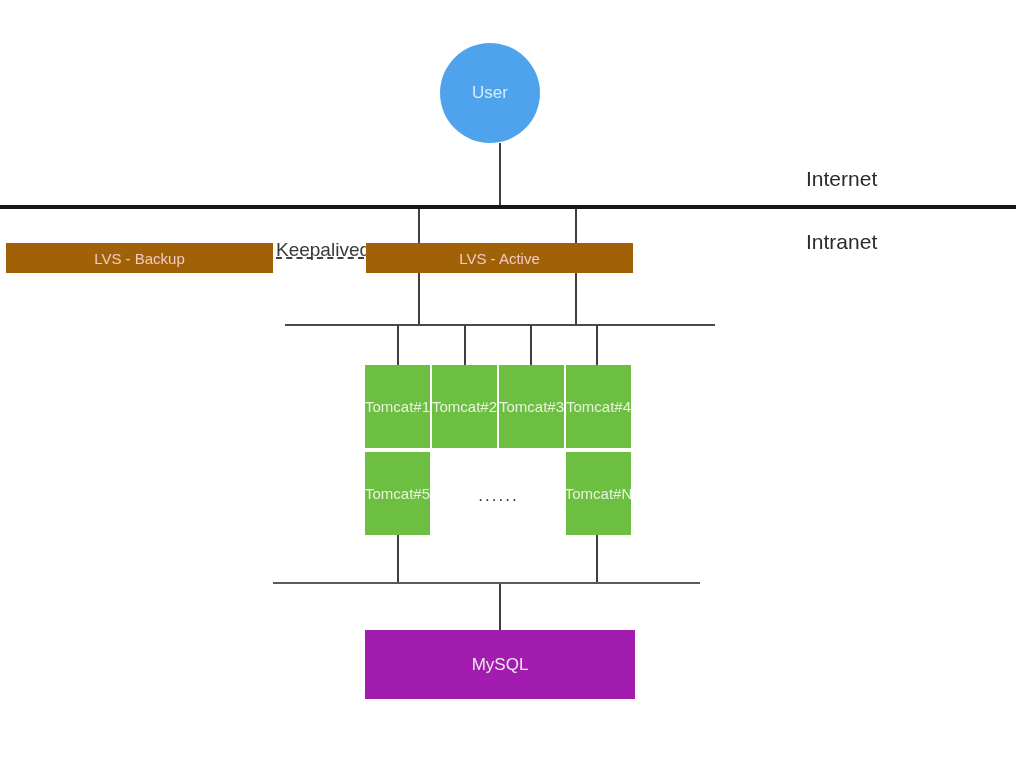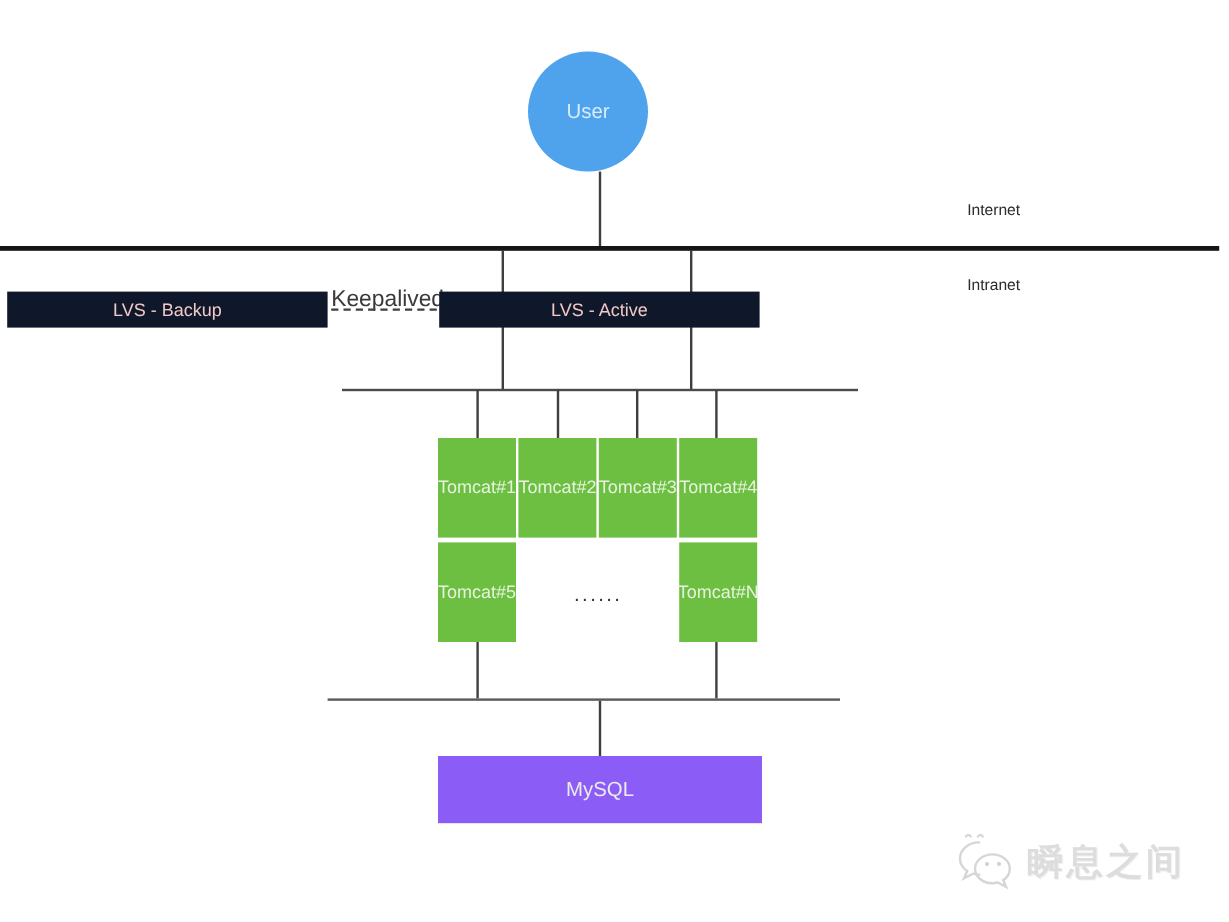--- a/index.html
+++ b/index.html
@@ -12,41 +12,41 @@
 
   
   .user-circle {
     position: absolute; left: 440px; top: 43px; width: 100px; height: 100px;
     background: #4fa3ec; border-radius: 50%;
     display: flex; align-items: center; justify-content: center;
     color: #d9ecfd; font-size: 17px;
   }
   .lvs-box {
     position: absolute; top: 243px; height: 30px; width: 267px;
-    background: #0f172a; color: #f2c9c5; font-size: 15px;
+    background: #a16207; color: #f2c9c5; font-size: 15px;
     display: flex; align-items: center; justify-content: center;
     z-index: 3;
   }
   .lvs-backup { left: 6px; }
   .lvs-active { left: 366px; }
 
   .tomcat-box {
     position: absolute; width: 65px; height: 83px;
     background: #6cbf40; color: #e7f3de; font-size: 15px; line-height: 20px;
     display: flex; flex-direction: row; align-items: center; justify-content: center;
     text-align: center; z-index: 3;
   }
   .row1 { top: 365px; }
   .row2 { top: 452px; }
   .t1 { left: 365px; } .t2 { left: 432px; } .t3 { left: 499px; } .t4 { left: 566px; }
   .t5 { left: 365px; } .tn { left: 566px; }
 
   .mysql-box {
-    position: absolute; left: 365px; top: 630px; width: 270px; height: 56px;
-    background: #8b5cf6; color: #ebebeb; font-size: 17px;
+    position: absolute; left: 365px; top: 630px; width: 270px; height: 69px;
+    background: #a21caf; color: #ebebeb; font-size: 17px;
     display: flex; align-items: center; justify-content: center; z-index: 3;
   }
 
   
   .vline { position: absolute; width: 2px; background: #3f3f3f; z-index: 1; }
   .hline { position: absolute; height: 2px; background: #4a4a4a; z-index: 1; }
   .divider { position: absolute; left: 0; top: 205px; width: 1016px; height: 4px; background: #161616; z-index: 2; }
 
   .conn-user    { left: 499px; top: 143px; height: 63px; }
   .conn-lvs-a   { left: 418px; top: 209px; height: 116px; }
@@ -55,21 +55,21 @@
   .drop-t1      { left: 397px; top: 325px; height: 40px; }
   .drop-t2      { left: 464px; top: 325px; height: 40px; }
   .drop-t3      { left: 530px; top: 325px; height: 40px; }
   .drop-t4      { left: 596px; top: 325px; height: 40px; }
   .drop-t5      { left: 397px; top: 535px; height: 47px; }
   .drop-tn      { left: 596px; top: 535px; height: 47px; }
   .bus-bottom   { left: 273px; top: 582px; width: 427px; background: #5a5a5a; }
   .drop-mysql   { left: 499px; top: 584px; height: 46px; }
 
   
-  .zone-label { position: absolute; left: 806px; color: #2b2b2b; font-size: 13px; }
+  .zone-label { position: absolute; left: 806px; color: #2b2b2b; font-size: 21px; }
   .zone-internet { top: 167px; }
   .zone-intranet { top: 230px; }
 
   .keepalived-label {
     position: absolute; left: 276px; top: 239px; width: 88px;
     text-align: center; font-size: 19px; color: #3a3a3a;
   }
   .keepalived-dash {
     position: absolute; left: 276px; top: 257px; width: 88px; height: 0;
     border-top: 2px dashed #3f3f3f;
@@ -150,29 +150,14 @@
 
   <div class="vline drop-t5"></div>
   <div class="vline drop-tn"></div>
   <div class="hline bus-bottom"></div>
   <div class="vline drop-mysql"></div>
 
   <div class="mysql-box">
     <span>MySQL</span>
   </div>
 
-  <div class="watermark">
-    <svg class="watermark-icon" viewBox="0 0 62 60" xmlns="http://www.w3.org/2000/svg">
-      <g fill="none" stroke="#d6d6d6" stroke-width="2" stroke-linecap="round">
-        <path d="M26 14 c-9 0 -16 6 -16 13.5 c0 4.3 2.3 8 6 10.4 l-2.7 6.1 l7.6 -3.9 c1.6 0.5 3.3 0.9 5.1 0.9"></path>
-        <path d="M37 24 c8 0 14.5 5.4 14.5 12 c0 3.8 -2.1 7.2 -5.4 9.4 l2.3 5.6 l-6.9 -3.6 c-1.4 0.4 -3 0.6 -4.5 0.6 c-8 0 -14.5 -5.4 -14.5 -12 c0 -6.6 6.5 -12 14.5 -12 z"></path>
-        <path d="M15 9 q2 -2.5 4 0"></path>
-        <path d="M25 9 q2 -2.5 4 0"></path>
-      </g>
-      <g fill="#d0d0d0">
-        <circle cx="32.5" cy="32" r="1.7"></circle>
-        <circle cx="42.5" cy="32" r="1.7"></circle>
-      </g>
-    </svg>
-    <span class="watermark-text">瞬息之间</span>
-  </div>
 
 </div>
 
 </body></html>

